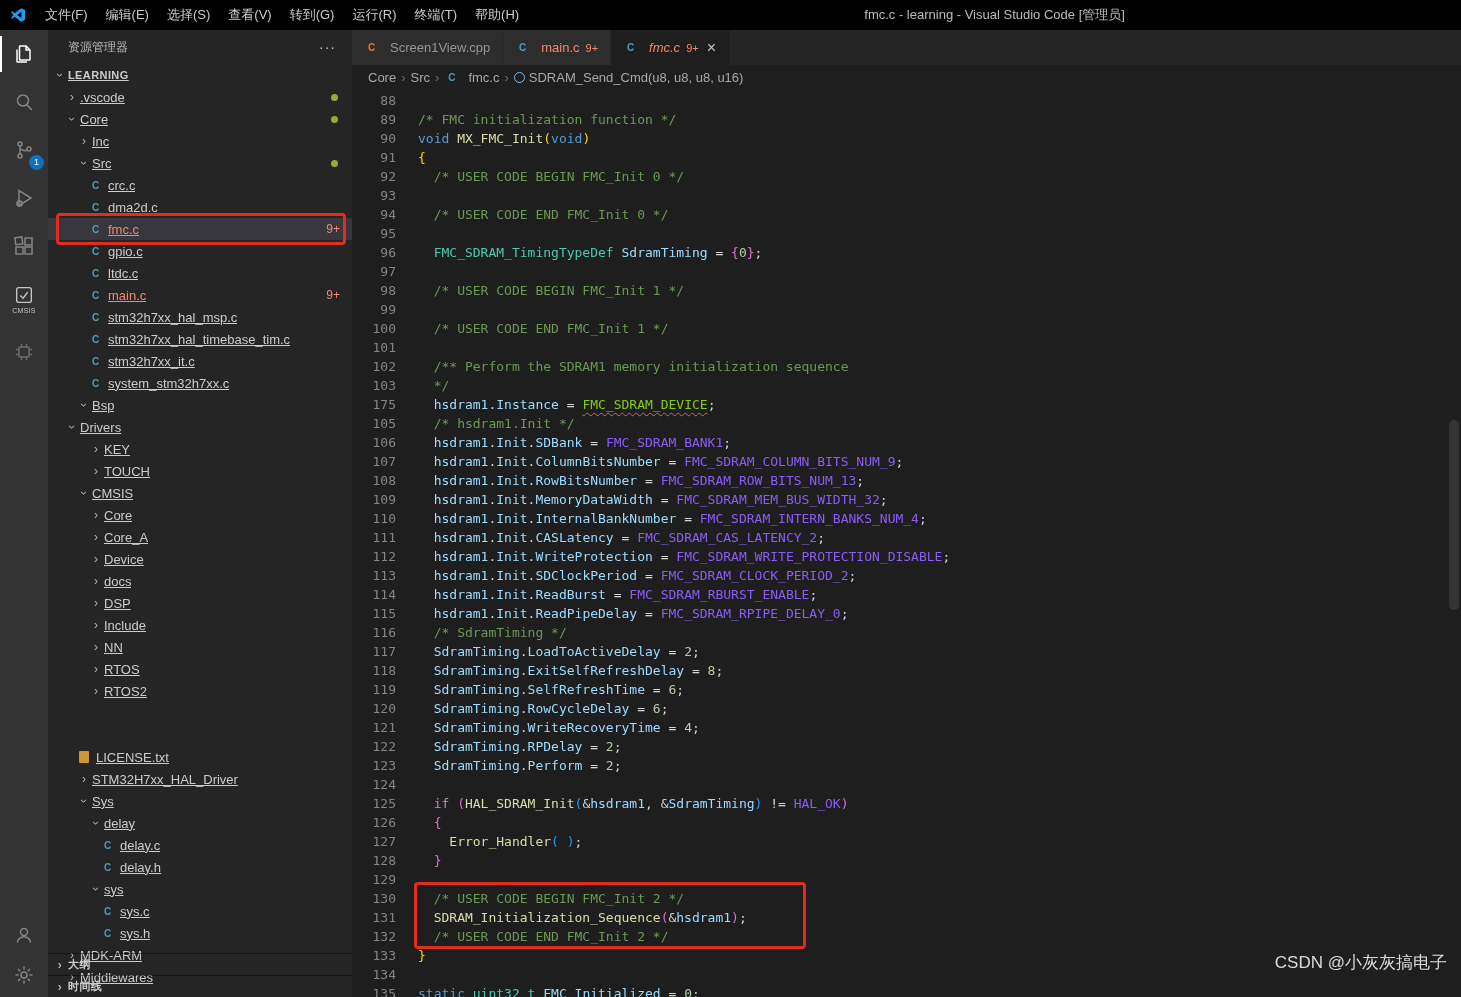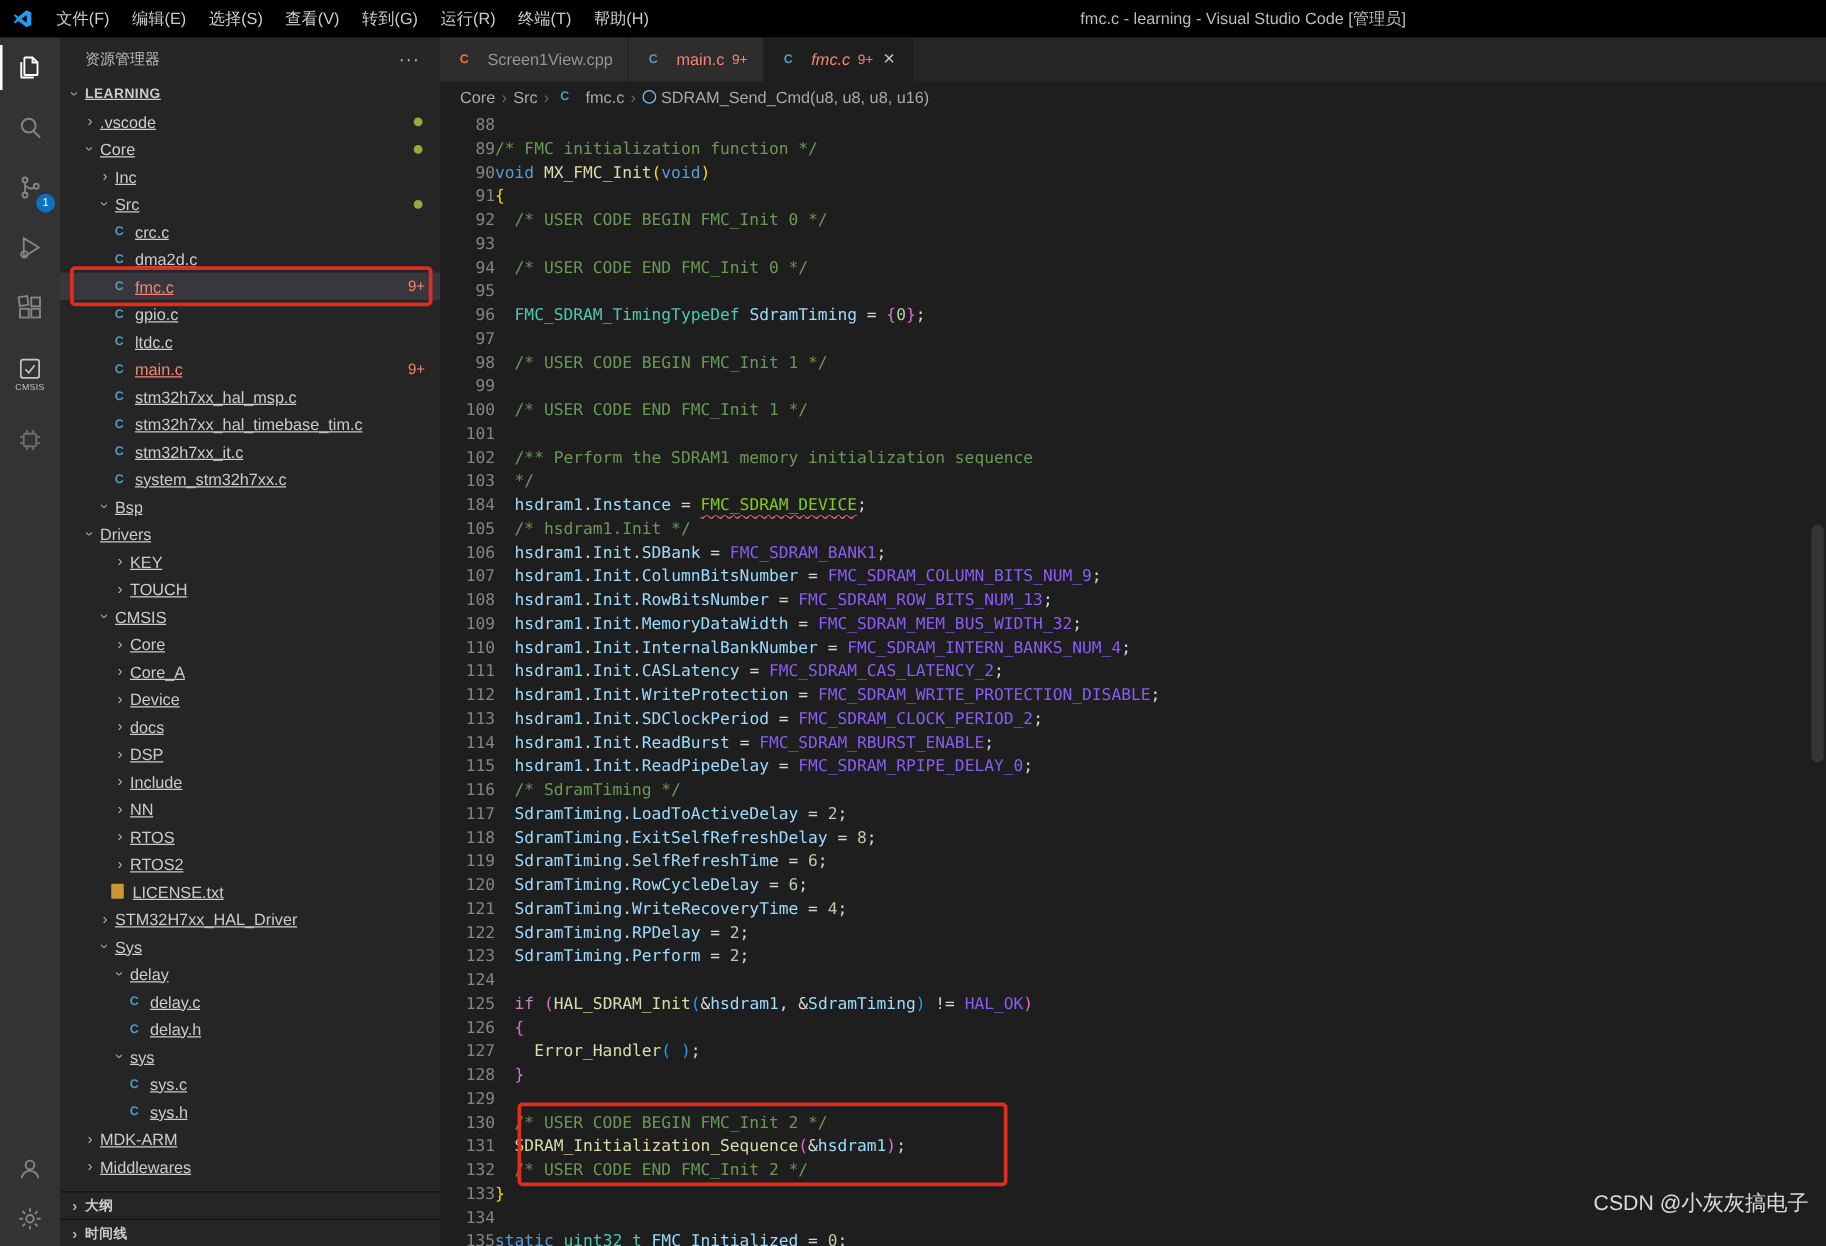--- a/index.html
+++ b/index.html
@@ -63,21 +63,21 @@
   .tab-badge { font-size:11px; color:#f48771; }
   .tab-close { color:#c5c5c5; font-size:16px; line-height:16px; padding:0 2px; }
   .breadcrumbs { height:25px; display:flex; align-items:center; padding-left:16px; font-size:13px; color:#a9a9a9; flex:none; }
   .bc-item { display:flex; align-items:center; gap:4px; cursor:pointer; }
   .bc-sep { color:#6a6a6a; margin:0 5px; font-size:13px; }
   .m-icon { width:11px; height:11px; border:1.5px solid #75beff; border-radius:50%; display:inline-block; }
 
   .code { flex:1; position:relative; overflow:hidden; font-family:"DejaVu Sans Mono","Liberation Mono",monospace;
     font-size:13px; line-height:19px; padding-top:1px; }
   .line { display:flex; height:19px; white-space:pre; }
-  .ln { display:inline-block; width:44px; text-align:right; color:#858585; flex:none; cursor:pointer; }
+  .ln { display:inline-block; width:44px; text-align:right; color:#858585; margin-right:22px; flex:none; cursor:pointer; }
   .lc { flex:1; }
   .cm{color:#6A9955} .kw{color:#569CD6} .ctl{color:#C586C0} .ty{color:#4EC9B0} .fn{color:#DCDCAA}
   .vr{color:#9CDCFE} .mc{color:#8b5cf6} .nm{color:#B5CEA8} .pl{color:#D4D4D4}
   .b1{color:#FFD700} .b2{color:#DA70D6} .b3{color:#179FFF}
   .er{color:#84cc16; text-decoration:underline wavy #d16969; text-decoration-thickness:1px; text-underline-offset:3px;}
   .code-annotation { position:absolute; left:62px; width:392px; border:3px solid #e02d1e; border-radius:4px; pointer-events:none; z-index:5; }
   .vscroll { position:absolute; right:2px; top:330px; width:10px; height:190px; background:rgba(121,121,121,.25); border-radius:5px; cursor:pointer; }
 
   .watermark { position:absolute; right:14px; bottom:23px; font-size:17px; color:rgba(228,228,228,.95); z-index:9; }
 </style>
@@ -291,21 +291,21 @@
           <span class="tree-label">NN</span>
         </div>
         <div class="tree-row" style="padding-left: 40px;">
           <span class="twisty">›</span>
           <span class="tree-label">RTOS</span>
         </div>
         <div class="tree-row" style="padding-left: 40px;">
           <span class="twisty">›</span>
           <span class="tree-label">RTOS2</span>
         </div>
-        <div class="tree-row" style="padding-left: 38px;">
+        <div class="tree-row" style="padding-left: 28px; margin-top: 44px;">
           <span class="lic-icon"></span>
           <span class="tree-label">LICENSE.txt</span>
         </div>
         <div class="tree-row" style="padding-left: 28px;">
           <span class="twisty">›</span>
           <span class="tree-label">STM32H7xx_HAL_Driver</span>
         </div>
         <div class="tree-row" style="padding-left: 28px;">
           <span class="twisty open">›</span>
           <span class="tree-label">Sys</span>
@@ -404,21 +404,21 @@
           <div class="line"><span class="ln">94</span><span class="lc"><span class="pl">  </span><span class="cm">/* USER CODE END FMC_Init 0 */</span></span></div>
           <div class="line"><span class="ln">95</span><span class="lc"></span></div>
           <div class="line"><span class="ln">96</span><span class="lc"><span class="pl">  </span><span class="ty">FMC_SDRAM_TimingTypeDef</span><span class="pl"> </span><span class="vr">SdramTiming</span><span class="pl"> = </span><span class="b2">{</span><span class="nm">0</span><span class="b2">}</span><span class="pl">;</span></span></div>
           <div class="line"><span class="ln">97</span><span class="lc"></span></div>
           <div class="line"><span class="ln">98</span><span class="lc"><span class="pl">  </span><span class="cm">/* USER CODE BEGIN FMC_Init 1 */</span></span></div>
           <div class="line"><span class="ln">99</span><span class="lc"></span></div>
           <div class="line"><span class="ln">100</span><span class="lc"><span class="pl">  </span><span class="cm">/* USER CODE END FMC_Init 1 */</span></span></div>
           <div class="line"><span class="ln">101</span><span class="lc"></span></div>
           <div class="line"><span class="ln">102</span><span class="lc"><span class="pl">  </span><span class="cm">/** Perform the SDRAM1 memory initialization sequence</span></span></div>
           <div class="line"><span class="ln">103</span><span class="lc"><span class="pl">  </span><span class="cm">*/</span></span></div>
-          <div class="line"><span class="ln">184</span><span class="lc"><span class="pl">  </span><span class="vr">hsdram1</span><span class="pl">.</span><span class="vr">Instance</span><span class="pl"> = </span><span class="er">FMC_SDRAM_DEVICE</span><span class="pl">;</span></span></div>
+          <div class="line"><span class="ln">175</span><span class="lc"><span class="pl">  </span><span class="vr">hsdram1</span><span class="pl">.</span><span class="vr">Instance</span><span class="pl"> = </span><span class="er">FMC_SDRAM_DEVICE</span><span class="pl">;</span></span></div>
           <div class="line"><span class="ln">105</span><span class="lc"><span class="pl">  </span><span class="cm">/* hsdram1.Init */</span></span></div>
           <div class="line"><span class="ln">106</span><span class="lc"><span class="pl">  </span><span class="vr">hsdram1</span><span class="pl">.</span><span class="vr">Init</span><span class="pl">.</span><span class="vr">SDBank</span><span class="pl"> = </span><span class="mc">FMC_SDRAM_BANK1</span><span class="pl">;</span></span></div>
           <div class="line"><span class="ln">107</span><span class="lc"><span class="pl">  </span><span class="vr">hsdram1</span><span class="pl">.</span><span class="vr">Init</span><span class="pl">.</span><span class="vr">ColumnBitsNumber</span><span class="pl"> = </span><span class="mc">FMC_SDRAM_COLUMN_BITS_NUM_9</span><span class="pl">;</span></span></div>
           <div class="line"><span class="ln">108</span><span class="lc"><span class="pl">  </span><span class="vr">hsdram1</span><span class="pl">.</span><span class="vr">Init</span><span class="pl">.</span><span class="vr">RowBitsNumber</span><span class="pl"> = </span><span class="mc">FMC_SDRAM_ROW_BITS_NUM_13</span><span class="pl">;</span></span></div>
           <div class="line"><span class="ln">109</span><span class="lc"><span class="pl">  </span><span class="vr">hsdram1</span><span class="pl">.</span><span class="vr">Init</span><span class="pl">.</span><span class="vr">MemoryDataWidth</span><span class="pl"> = </span><span class="mc">FMC_SDRAM_MEM_BUS_WIDTH_32</span><span class="pl">;</span></span></div>
           <div class="line"><span class="ln">110</span><span class="lc"><span class="pl">  </span><span class="vr">hsdram1</span><span class="pl">.</span><span class="vr">Init</span><span class="pl">.</span><span class="vr">InternalBankNumber</span><span class="pl"> = </span><span class="mc">FMC_SDRAM_INTERN_BANKS_NUM_4</span><span class="pl">;</span></span></div>
           <div class="line"><span class="ln">111</span><span class="lc"><span class="pl">  </span><span class="vr">hsdram1</span><span class="pl">.</span><span class="vr">Init</span><span class="pl">.</span><span class="vr">CASLatency</span><span class="pl"> = </span><span class="mc">FMC_SDRAM_CAS_LATENCY_2</span><span class="pl">;</span></span></div>
           <div class="line"><span class="ln">112</span><span class="lc"><span class="pl">  </span><span class="vr">hsdram1</span><span class="pl">.</span><span class="vr">Init</span><span class="pl">.</span><span class="vr">WriteProtection</span><span class="pl"> = </span><span class="mc">FMC_SDRAM_WRITE_PROTECTION_DISABLE</span><span class="pl">;</span></span></div>
           <div class="line"><span class="ln">113</span><span class="lc"><span class="pl">  </span><span class="vr">hsdram1</span><span class="pl">.</span><span class="vr">Init</span><span class="pl">.</span><span class="vr">SDClockPeriod</span><span class="pl"> = </span><span class="mc">FMC_SDRAM_CLOCK_PERIOD_2</span><span class="pl">;</span></span></div>
           <div class="line"><span class="ln">114</span><span class="lc"><span class="pl">  </span><span class="vr">hsdram1</span><span class="pl">.</span><span class="vr">Init</span><span class="pl">.</span><span class="vr">ReadBurst</span><span class="pl"> = </span><span class="mc">FMC_SDRAM_RBURST_ENABLE</span><span class="pl">;</span></span></div>

